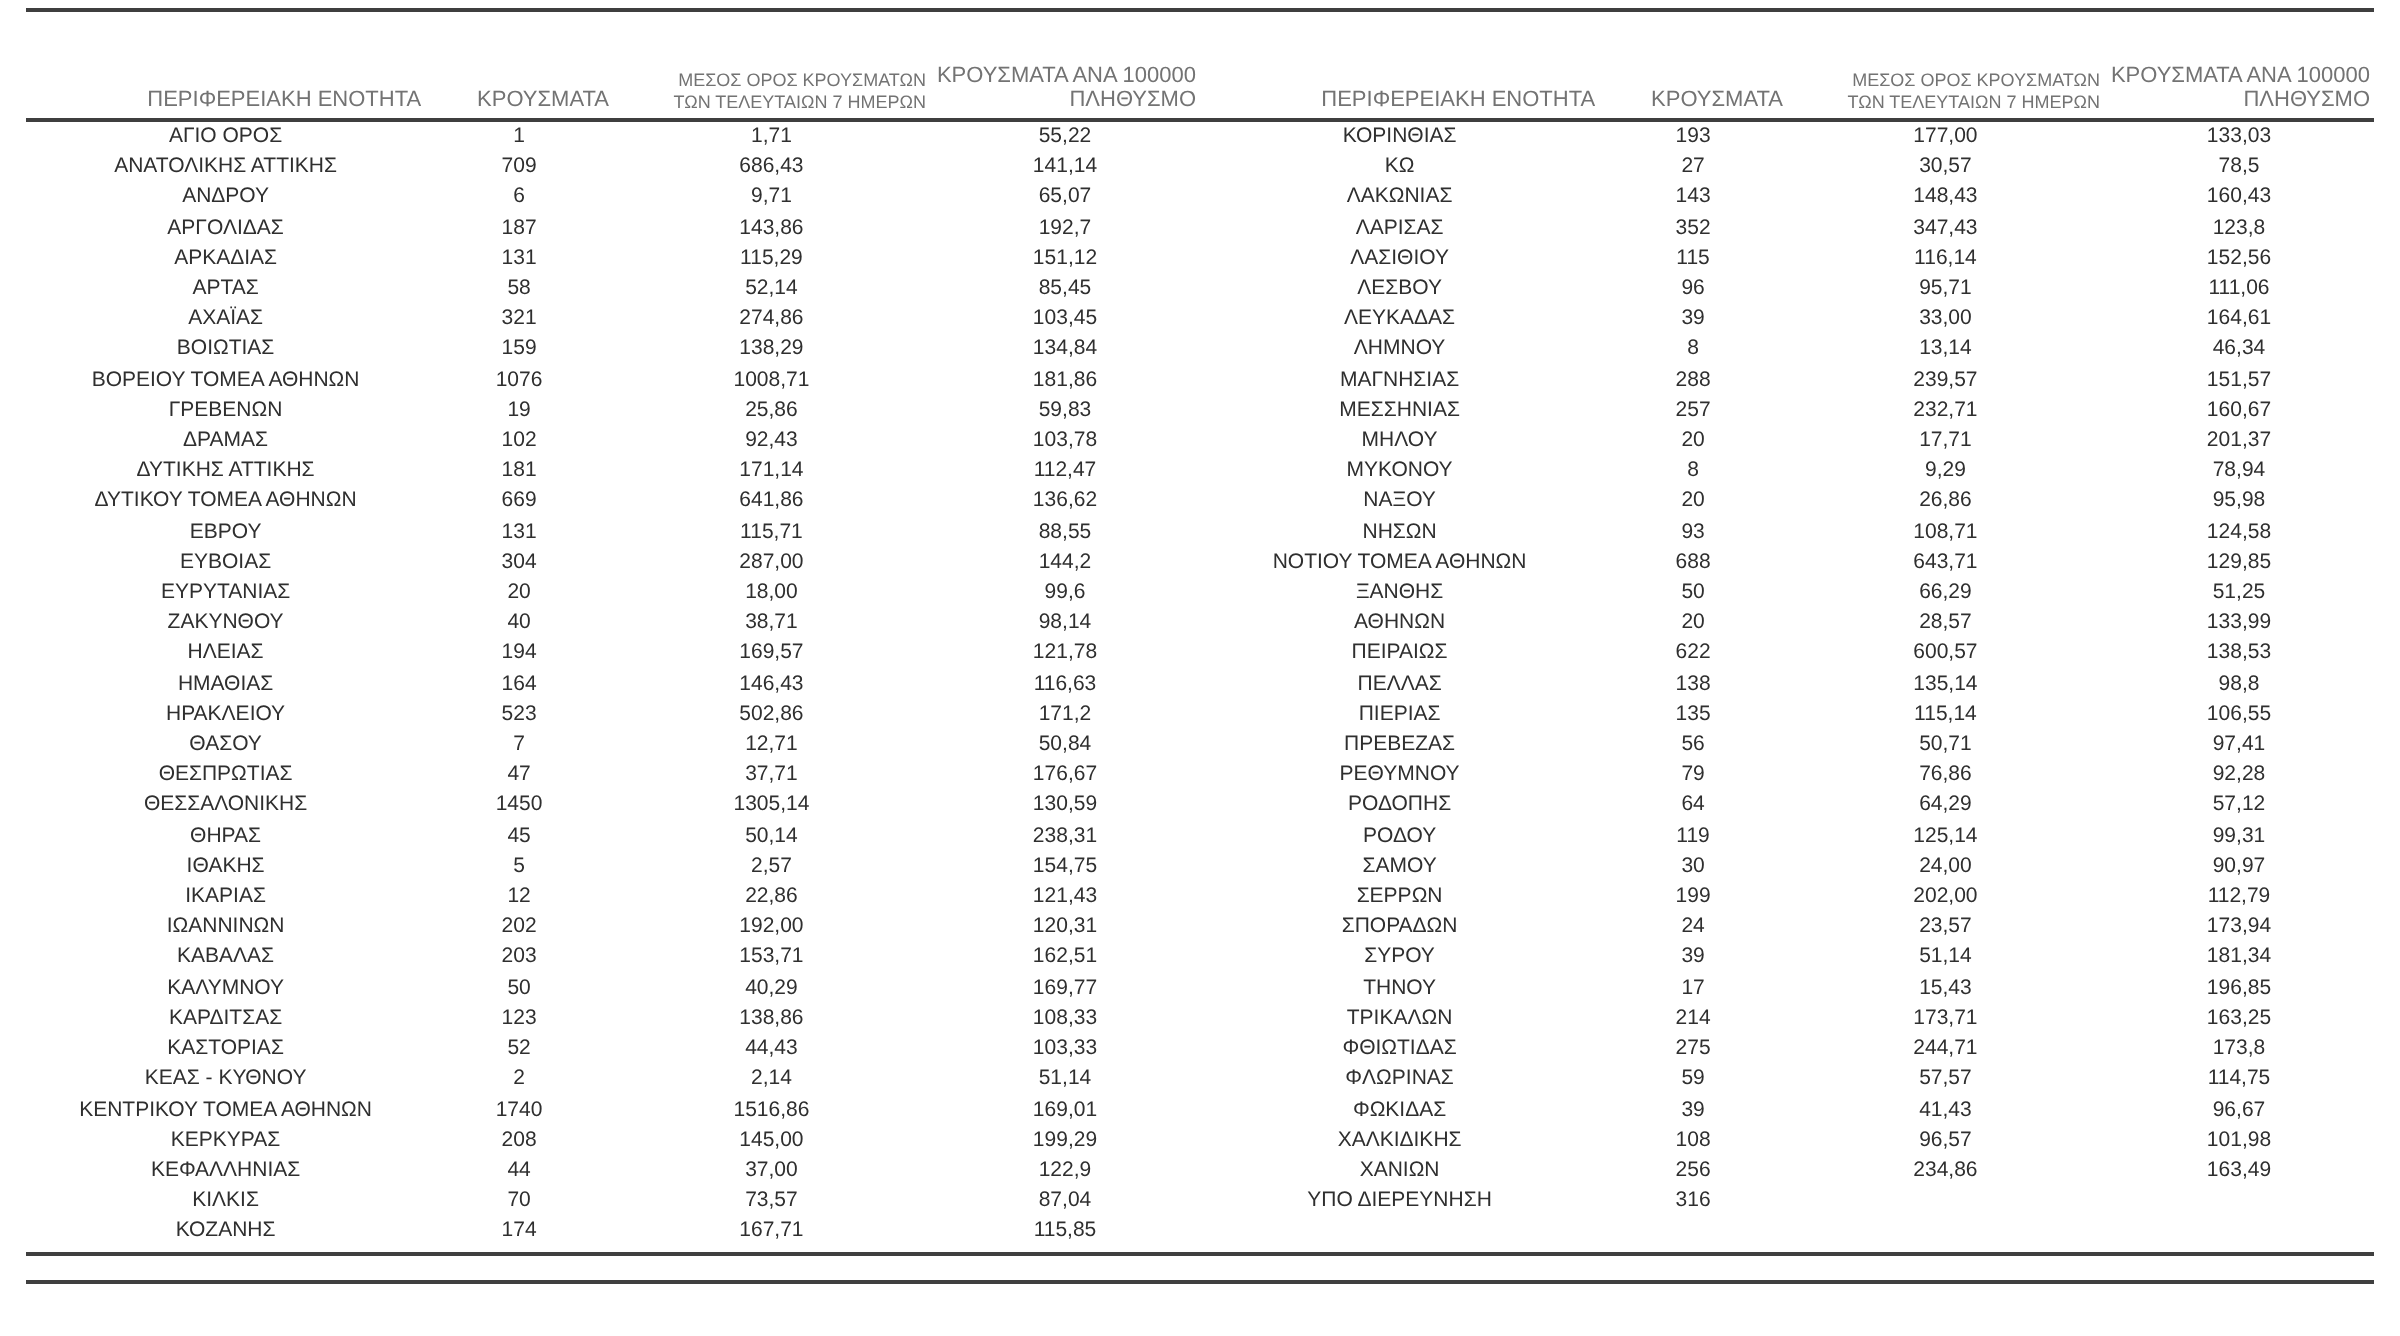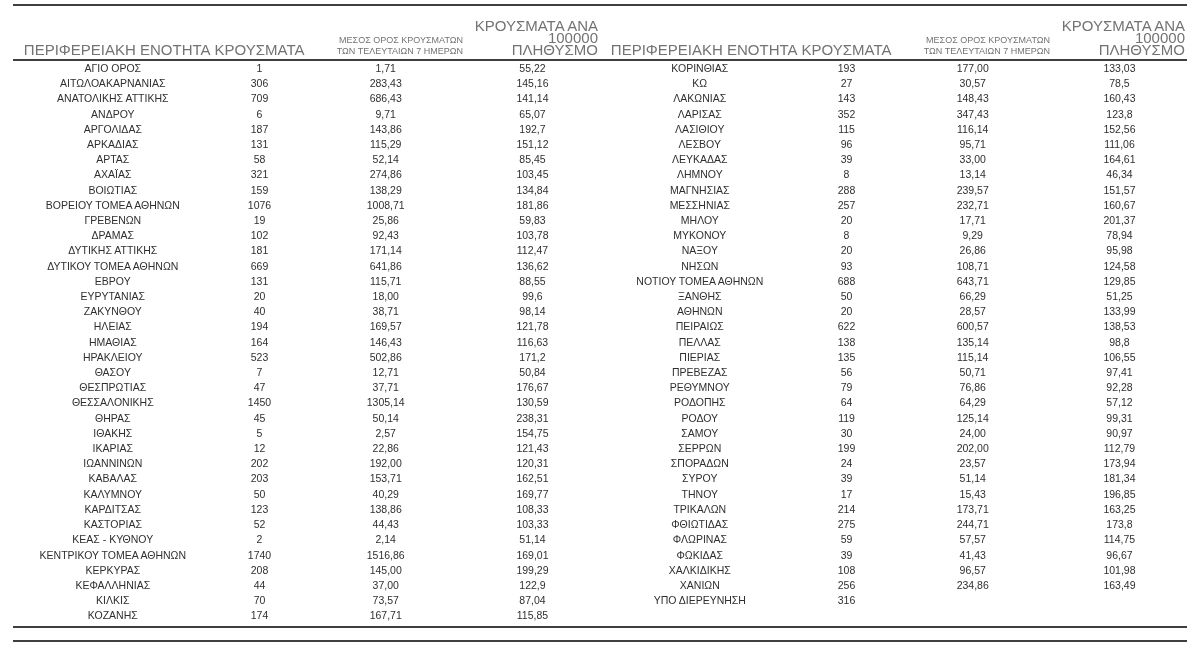--- a/index.html
+++ b/index.html
@@ -36,21 +36,21 @@
   col.c-per100k { width: 23%; }
   thead th {
     font-weight: normal;
     text-align: right;
     vertical-align: bottom;
     padding: 0 2px 3px 2px;
     height: 50px;
     border-bottom: 2px solid #3f3f3f;
     color: #737373;
   }
-  thead th .h-lg { font-size: 15px; line-height: 12px; display: block; }
+  thead th .h-lg { font-size: 11px; line-height: 12px; display: block; }
   thead th .h-sm { font-size: 9px;  line-height: 10.5px; display: block; }
   tbody td {
     font-size: 10.5px;
     height: 15.2px;
     line-height: 15.2px;
     padding: 0 2px;
     text-align: center;
     vertical-align: middle;
     white-space: nowrap;
     overflow: hidden;
@@ -94,26 +94,20 @@
         </tr>
       </thead>
       <tbody>
           <tr>
             <td>ΑΓΙΟ ΟΡΟΣ</td>
             <td>1</td>
             <td>1,71</td>
             <td>55,22</td>
           </tr>
           <tr>
-            <td>ΑΙΤΩΛΟΑΚΑΡΝΑΝΙΑΣ</td>
-            <td>306</td>
-            <td>283,43</td>
-            <td>145,16</td>
-          </tr>
-          <tr>
             <td>ΑΝΑΤΟΛΙΚΗΣ ΑΤΤΙΚΗΣ</td>
             <td>709</td>
             <td>686,43</td>
             <td>141,14</td>
           </tr>
           <tr>
             <td>ΑΝΔΡΟΥ</td>
             <td>6</td>
             <td>9,71</td>
             <td>65,07</td>
@@ -176,20 +170,26 @@
             <td>ΔΥΤΙΚΟΥ ΤΟΜΕΑ ΑΘΗΝΩΝ</td>
             <td>669</td>
             <td>641,86</td>
             <td>136,62</td>
           </tr>
           <tr>
             <td>ΕΒΡΟΥ</td>
             <td>131</td>
             <td>115,71</td>
             <td>88,55</td>
+          </tr>
+          <tr>
+            <td>ΕΥΒΟΙΑΣ</td>
+            <td>304</td>
+            <td>287,00</td>
+            <td>144,2</td>
           </tr>
           <tr>
             <td>ΕΥΡΥΤΑΝΙΑΣ</td>
             <td>20</td>
             <td>18,00</td>
             <td>99,6</td>
           </tr>
           <tr>
             <td>ΖΑΚΥΝΘΟΥ</td>
             <td>40</td>

